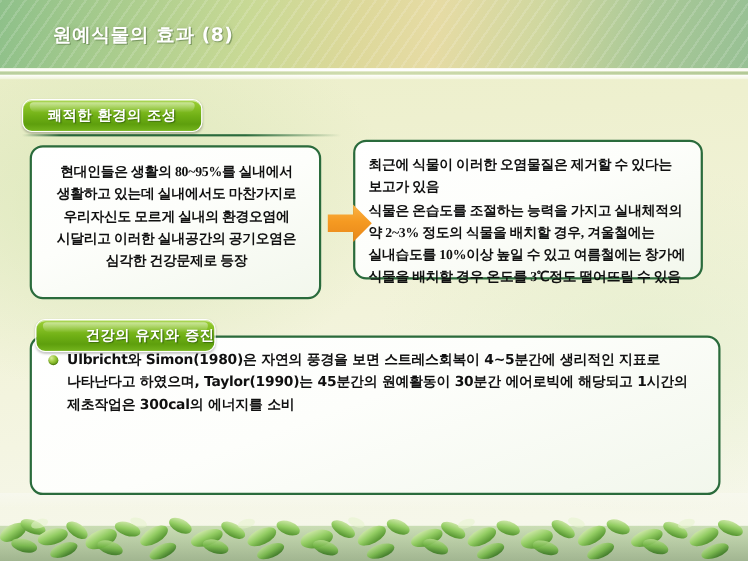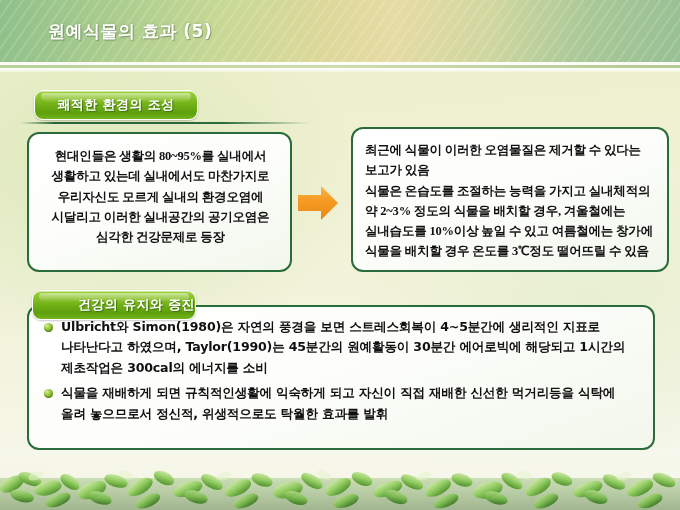--- a/index.html
+++ b/index.html
@@ -130,21 +130,21 @@
     position: relative;
     z-index: 2;
     font-size: 13px;
     font-weight: bold;
     color: #ffffff;
     letter-spacing: 0.4px;
     text-shadow: 1px 1px 1px rgba(40,80,10,0.65);
     white-space: nowrap;
   }
 
-  #badge-1 { left: 34px; top: 90px; width: 162px; align-items: center; }
+  #badge-1 { left: 20px; top: 90px; width: 162px; align-items: center; }
   #badge-2 { left: 32px; top: 290px; width: 162px; justify-content: flex-end; }
 
   
   .rule-under-badge {
     position: absolute;
     left: 20px;
     top: 122px;
     width: 290px;
     height: 2px;
     background: linear-gradient(90deg, rgba(35,95,45,0.0) 0%, #27663a 12%, #2a6b3c 70%, rgba(35,95,45,0.0) 100%);
@@ -162,24 +162,24 @@
   }
 
   #panel-left {
     left: 27px;
     top: 132px;
     width: 265px;
     height: 140px;
     padding: 12px 10px 10px 12px;
   }
   #panel-right {
-    left: 351px;
+    left: 321px;
     top: 127px;
     width: 318px;
-    height: 145px;
+    height: 127px;
     padding: 11px 10px 10px 12px;
   }
   #panel-bottom {
     left: 27px;
     top: 305px;
     width: 628px;
     height: 145px;
     padding: 10px 12px 10px 10px;
   }
 
@@ -269,21 +269,21 @@
   <div class="bg-tint-a"></div>
   <div class="bg-tint-b"></div>
 
   <div class="header-band">
     <div class="header-dots"></div>
   </div>
   <div class="header-stripe1"></div>
   <div class="header-stripe2"></div>
   <div class="header-stripe3"></div>
 
-  <div class="slide-title">원예식물의 효과 (5)</div>
+  <div class="slide-title">원예식물의 효과 (8)</div>
 
   <div class="badge" id="badge-1">
     <span class="badge-label">쾌적한 환경의 조성</span>
   </div>
   <div class="rule-under-badge"></div>
 
   <div class="panel" id="panel-left">
     <div class="panel-text">현대인들은 생활의 80~95%를 실내에서
 생활하고 있는데 실내에서도 마찬가지로
 우리자신도 모르게 실내의 환경오염에
@@ -311,24 +311,20 @@
 
   <div class="badge" id="badge-2">
     <span class="badge-label">건강의 유지와 증진</span>
   </div>
 
   <div class="panel" id="panel-bottom">
     <ul class="bullet-list">
       <li class="bullet-item">
         <span class="bullet-dot"></span>
         <span>Ulbricht와 Simon(1980)은 자연의 풍경을 보면 스트레스회복이 4~5분간에 생리적인 지표로 나타난다고 하였으며, Taylor(1990)는 45분간의 원예활동이 30분간 에어로빅에 해당되고 1시간의 제초작업은 300cal의 에너지를 소비</span>
-      </li>
-      <li class="bullet-item">
-        <span class="bullet-dot"></span>
-        <span>식물을 재배하게 되면 규칙적인생활에 익숙하게 되고 자신이 직접 재배한 신선한 먹거리등을 식탁에 올려 놓으므로서 정신적, 위생적으로도 탁월한 효과를 발휘</span>
       </li>
     </ul>
   </div>
 
   <div class="leaf-band">
     <svg class="leaf-svg" width="680" height="62" viewBox="0 0 680 62" xmlns="http://www.w3.org/2000/svg">
       <defs>
         <linearGradient id="lf1" x1="0" y1="0" x2="0.3" y2="1">
           <stop offset="0%" stop-color="#d8ecb4"></stop>
           <stop offset="55%" stop-color="#93cd63"></stop>

